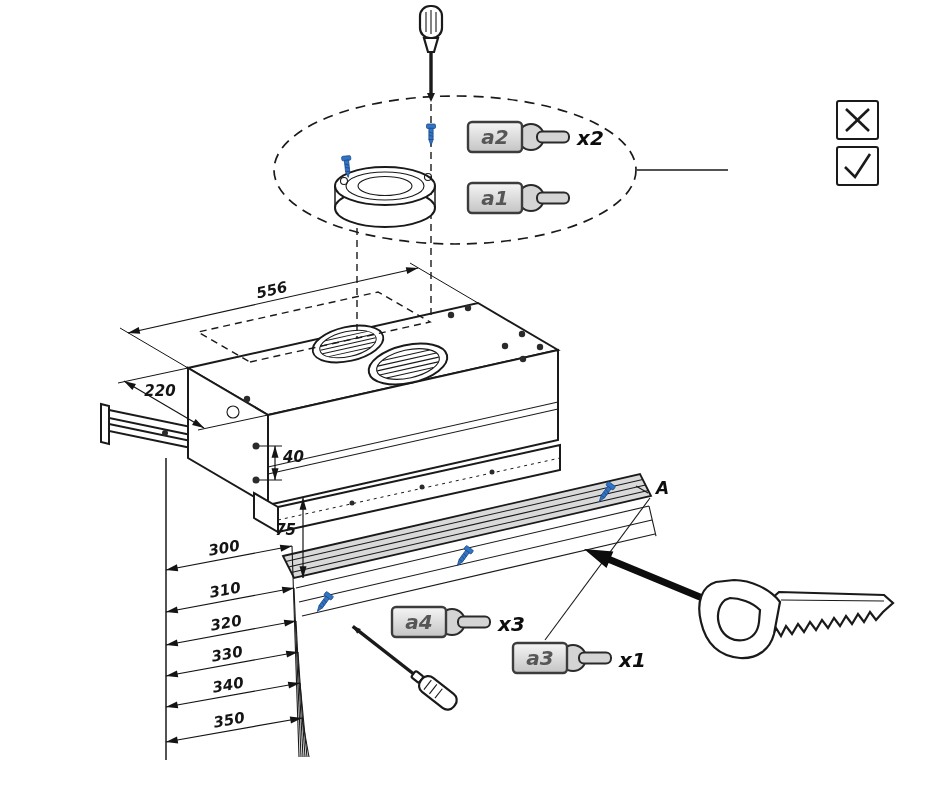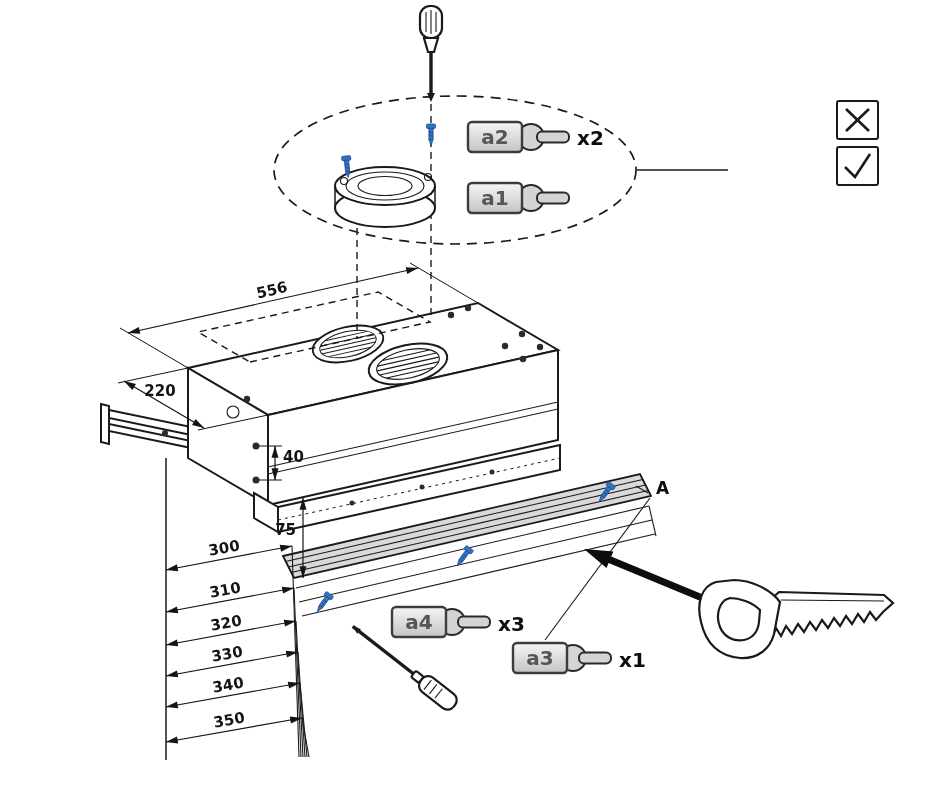--- a/index.html
+++ b/index.html
@@ -1,16 +1,16 @@
 <!DOCTYPE html>
 <html><head>
 <meta charset="utf-8">
 <style>
   html,body{margin:0;padding:0;background:#ffffff;}
-  .stage{width:928px;height:800px;position:relative;background:#fff;overflow:hidden;}
+  .stage{width:928px;height:800px;position:relative;background:#fff;overflow:hidden;font-style:italic;}
   svg text{font-family:"DejaVu Sans","Liberation Sans",sans-serif;}
   .dim-text{font-size:15px;font-weight:bold;fill:#141414;text-anchor:middle;}
   .anch-start{text-anchor:start;}
   .anch-end{text-anchor:end;}
   .plate-label{font-size:20px;font-weight:bold;fill:#565656;text-anchor:middle;}
   .count{font-size:20px;font-weight:bold;fill:#0d0d0d;}
   .a-label{font-size:17px;font-weight:bold;fill:#0d0d0d;}
   .outline{fill:#fff;stroke:#1a1a1a;stroke-width:2;}
   .thin{fill:none;stroke:#1a1a1a;stroke-width:1.5;}
   .thin2{fill:none;stroke:#1a1a1a;stroke-width:1.1;}

